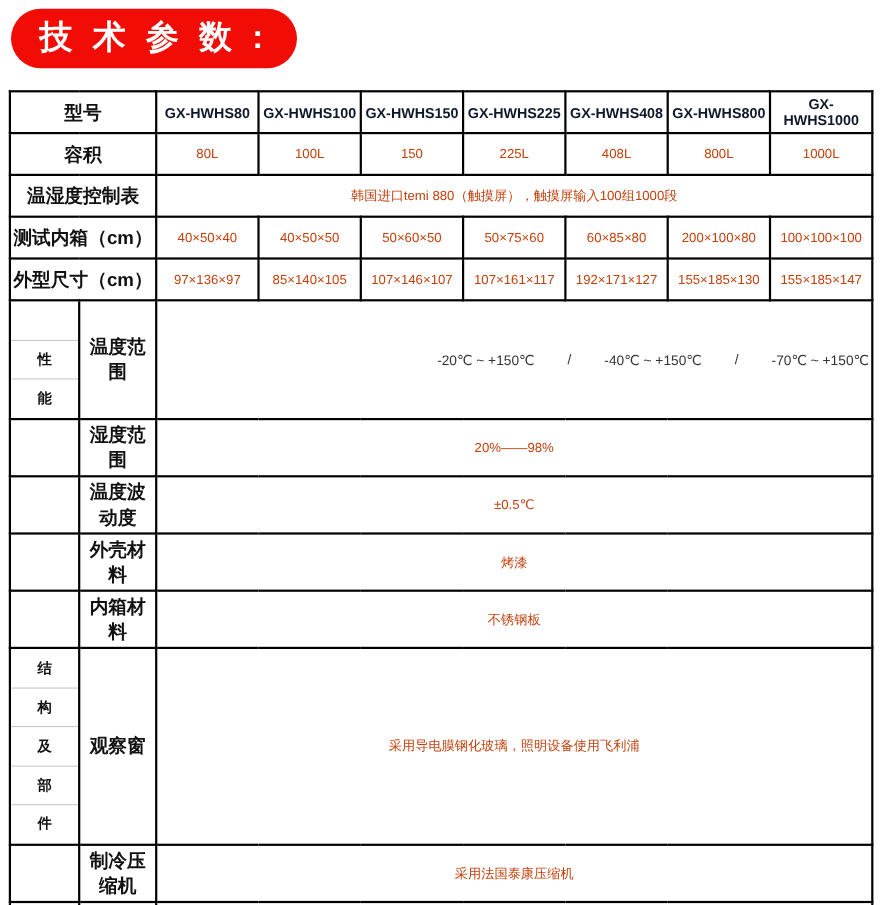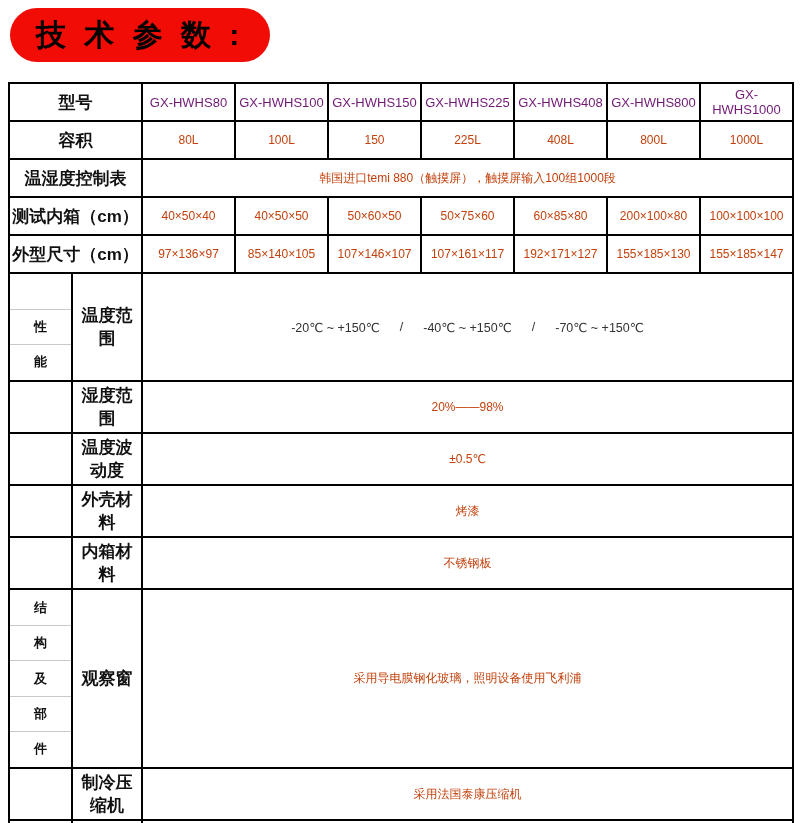--- a/index.html
+++ b/index.html
@@ -6,53 +6,53 @@
   html, body { margin: 0; padding: 0; background: #fff; }
   body { font-family: "Liberation Sans", "DejaVu Sans", sans-serif; }
   .page { position: relative; width: 800px; height: 823px; background: #fff; overflow: hidden; }
 
   .badge {
     position: absolute; left: 10px; top: 8px; height: 54px;
     background: #f10c06; border-radius: 28px;
     display: flex; align-items: center; padding: 0 26px;
   }
   .badge span {
-    color: #000000; font-weight: bold; font-size: 30px; letter-spacing: 5px;
+    color: #ffffff; font-weight: bold; font-size: 30px; letter-spacing: 5px;
     font-family: "Liberation Sans", "DejaVu Sans", sans-serif;
     white-space: nowrap; line-height: 1;
   }
 
   table.specs {
     position: absolute; left: 8px; top: 82px;
     border-collapse: collapse; table-layout: fixed; width: 784px;
   }
   td { border: 2px solid #000; text-align: center; vertical-align: middle; padding: 2px; overflow: hidden; }
 
   .lbl   { font-weight: bold; font-size: 17px; color: #111; }
   .val   { font-size: 12px; color: #c2410c; font-weight: normal; }
-  .model { font-weight: normal; font-size: 13px; color: #701a75; }
+  .model { font-weight: bold; font-size: 13px; color: #0f172a; }
 
   tr.h38  { height: 38px; }
   tr.h108 { height: 108px; }
   tr.h179 { height: 179px; }
   tr.h37  { height: 37px; margin-left: 16px; }
 
   td.vcell { padding: 0; }
   .subcol { display: flex; flex-direction: column; width: 100%; }
   .subcol.perf   { height: 104px; }
   .subcol.struct { height: 175px; }
   .subcol .sr {
     flex: 1; display: flex; align-items: center; justify-content: center;
     font-weight: bold; font-size: 13px; color: #111;
     border-top: 1px solid #c9c9c9;
   }
   .subcol .sr:first-child { border-top: none; }
 
   .range-wrap {
-    display: flex; justify-content: center; align-items: center; gap: 20px;
+    display: flex; justify-content: flex-end; align-items: center; gap: 30px;
     font-size: 12.5px; color: #333;
   }
 </style>
 </head>
 <body>
 
 <div class="page">
 
   <div class="badge">
     <span>技 术 参 数 :</span>

